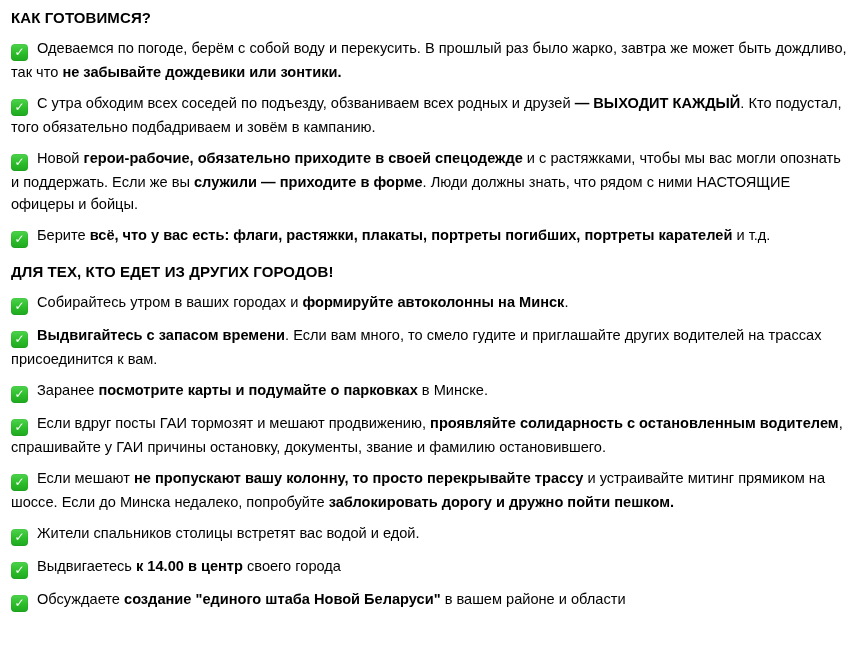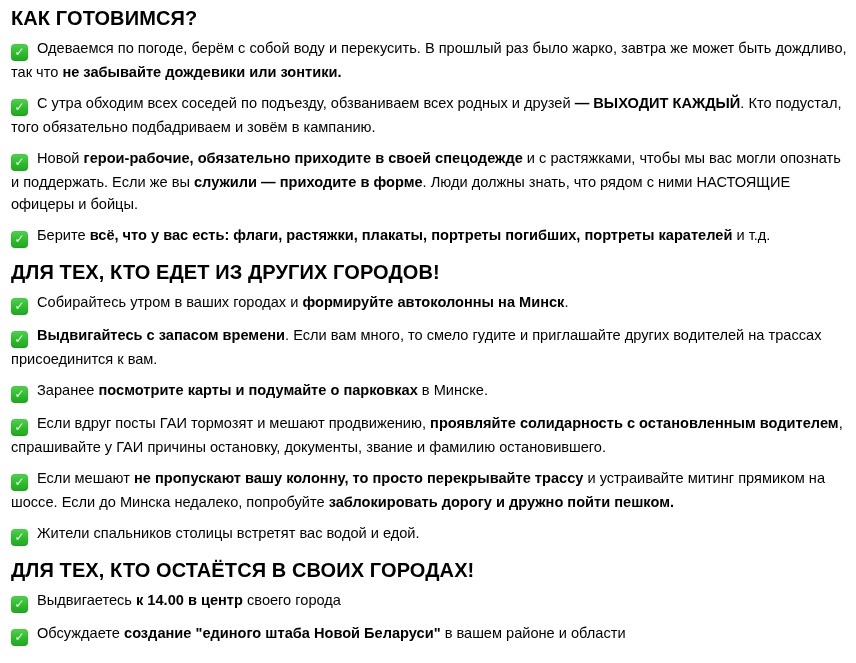--- a/index.html
+++ b/index.html
@@ -14,21 +14,21 @@
     font-family: "Liberation Sans", "DejaVu Sans", sans-serif;
     font-size: 14.6px;
     line-height: 22px;
     color: #000000;
     -webkit-font-smoothing: antialiased;
   }
   main.doc {
     padding: 7px 8px 0 11px;
   }
   h2.section-heading {
-    font-size: 20px;
+    font-size: 15px;
     line-height: 22px;
     font-weight: 700;
     color: #000000;
     margin: 13px 0 8px 0;
     letter-spacing: 0.1px;
   }
   h2.section-heading:first-child {
     margin-top: 0;
   }
   p.check-item {
@@ -63,16 +63,15 @@
     <p class="check-item"><span class="check-icon">✓</span><span>С утра обходим всех соседей по подъезду, обзваниваем всех родных и друзей </span><b>— ВЫХОДИТ КАЖДЫЙ</b><span>. Кто подустал, того обязательно подбадриваем и зовём в кампанию.</span></p>
     <p class="check-item"><span class="check-icon">✓</span><span>Новой </span><b>герои-рабочие, обязательно приходите в своей спецодежде</b><span> и с растяжками, чтобы мы вас могли опознать и поддержать. Если же вы </span><b>служили — приходите в форме</b><span>. Люди должны знать, что рядом с ними НАСТОЯЩИЕ офицеры и бойцы.</span></p>
     <p class="check-item"><span class="check-icon">✓</span><span>Берите </span><b>всё, что у вас есть: флаги, растяжки, плакаты, портреты погибших, портреты карателей</b><span> и т.д.</span></p>
     <h2 class="section-heading">ДЛЯ ТЕХ, КТО ЕДЕТ ИЗ ДРУГИХ ГОРОДОВ!</h2>
     <p class="check-item"><span class="check-icon">✓</span><span>Собирайтесь утром в ваших городах и </span><b>формируйте автоколонны на Минск</b><span>.</span></p>
     <p class="check-item"><span class="check-icon">✓</span><b>Выдвигайтесь с запасом времени</b><span>. Если вам много, то смело гудите и приглашайте других водителей на трассах присоединится к вам.</span></p>
     <p class="check-item"><span class="check-icon">✓</span><span>Заранее </span><b>посмотрите карты и подумайте о парковках</b><span> в Минске.</span></p>
     <p class="check-item"><span class="check-icon">✓</span><span>Если вдруг посты ГАИ тормозят и мешают продвижению, </span><b>проявляйте солидарность с остановленным водителем</b><span>, спрашивайте у ГАИ причины остановку, документы, звание и фамилию остановившего.</span></p>
     <p class="check-item"><span class="check-icon">✓</span><span>Если мешают </span><b>не пропускают вашу колонну, то просто перекрывайте трассу</b><span> и устраивайте митинг прямиком на шоссе. Если до Минска недалеко, попробуйте </span><b>заблокировать дорогу и дружно пойти пешком.</b></p>
     <p class="check-item"><span class="check-icon">✓</span><span>Жители спальников столицы встретят вас водой и едой.</span></p>
-    <h2 class="section-heading">ДЛЯ ТЕХ, КТО ОСТАЁТСЯ В СВОИХ ГОРОДАХ!</h2>
     <p class="check-item"><span class="check-icon">✓</span><span>Выдвигаетесь </span><b>к 14.00 в центр</b><span> своего города</span></p>
     <p class="check-item"><span class="check-icon">✓</span><span>Обсуждаете </span><b>создание "единого штаба Новой Беларуси"</b><span> в вашем районе и области</span></p>
   </main>
 
 </body></html>

